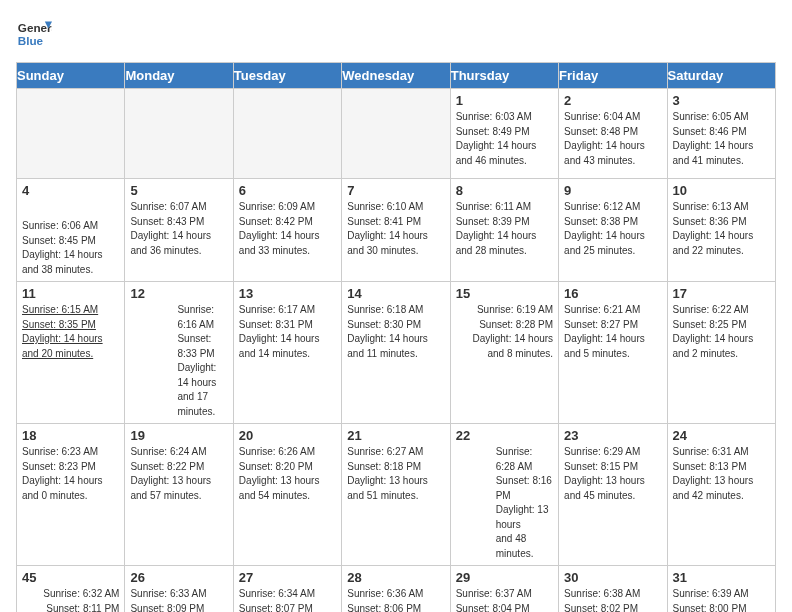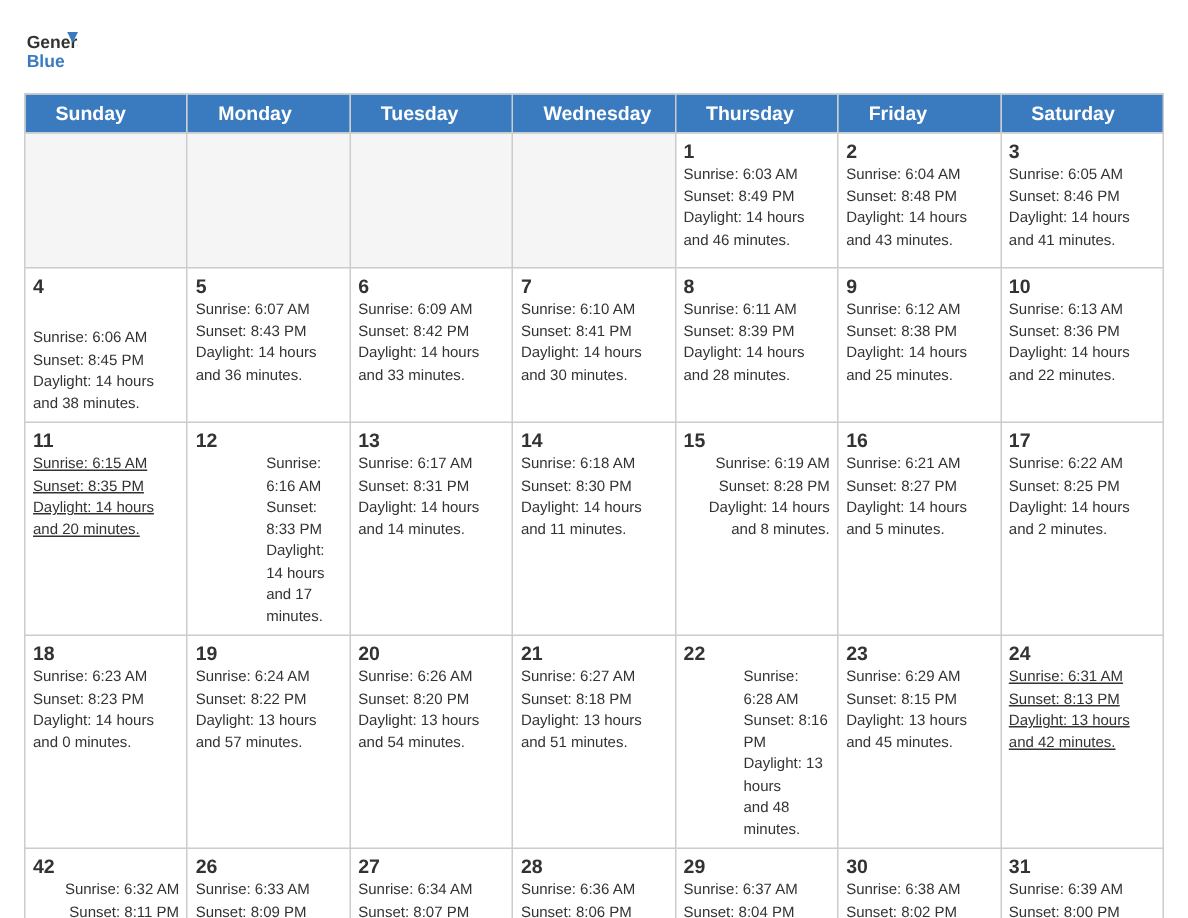--- a/index.html
+++ b/index.html
@@ -39,21 +39,21 @@
     }
     table {
       width: 100%;
       border-collapse: collapse;
       table-layout: fixed;
     }
     th {
       background: #3a7bbf;
       color: #fff;
       text-align: left;
-      padding: 5px 20px;
+      padding: 5px 0;
       font-size: 13px;
       border: 1px solid #ccc;
     }
     td {
       border: 1px solid #ccc;
       vertical-align: top;
       padding: 4px 5px;
       font-size: 10.5px;
       color: #333;
       height: 90px;
@@ -271,29 +271,29 @@
         </td>
         <td>
           <span class="day-num">23</span>
           <div class="day-info" style="white-space: pre-line;">Sunrise: 6:29 AM
 Sunset: 8:15 PM
 Daylight: 13 hours
 and 45 minutes.</div>
         </td>
         <td>
           <span class="day-num">24</span>
-          <div class="day-info" style="white-space: pre-line; text-decoration: underline;">Sunrise: 6:31 AM
+          <div class="day-info" style="white-space: pre-line;">Sunrise: 6:31 AM
 Sunset: 8:13 PM
 Daylight: 13 hours
 and 42 minutes.</div>
         </td>
       </tr>
       <tr>
         <td>
-          <span class="day-num">42</span>
+          <span class="day-num">45</span>
           <div class="day-info" style="white-space: pre-line; text-align: right;">Sunrise: 6:32 AM
 Sunset: 8:11 PM
 Daylight: 13 hours
 and 39 minutes.</div>
         </td>
         <td>
           <span class="day-num">26</span>
           <div class="day-info" style="white-space: pre-line;">Sunrise: 6:33 AM
 Sunset: 8:09 PM
 Daylight: 13 hours

